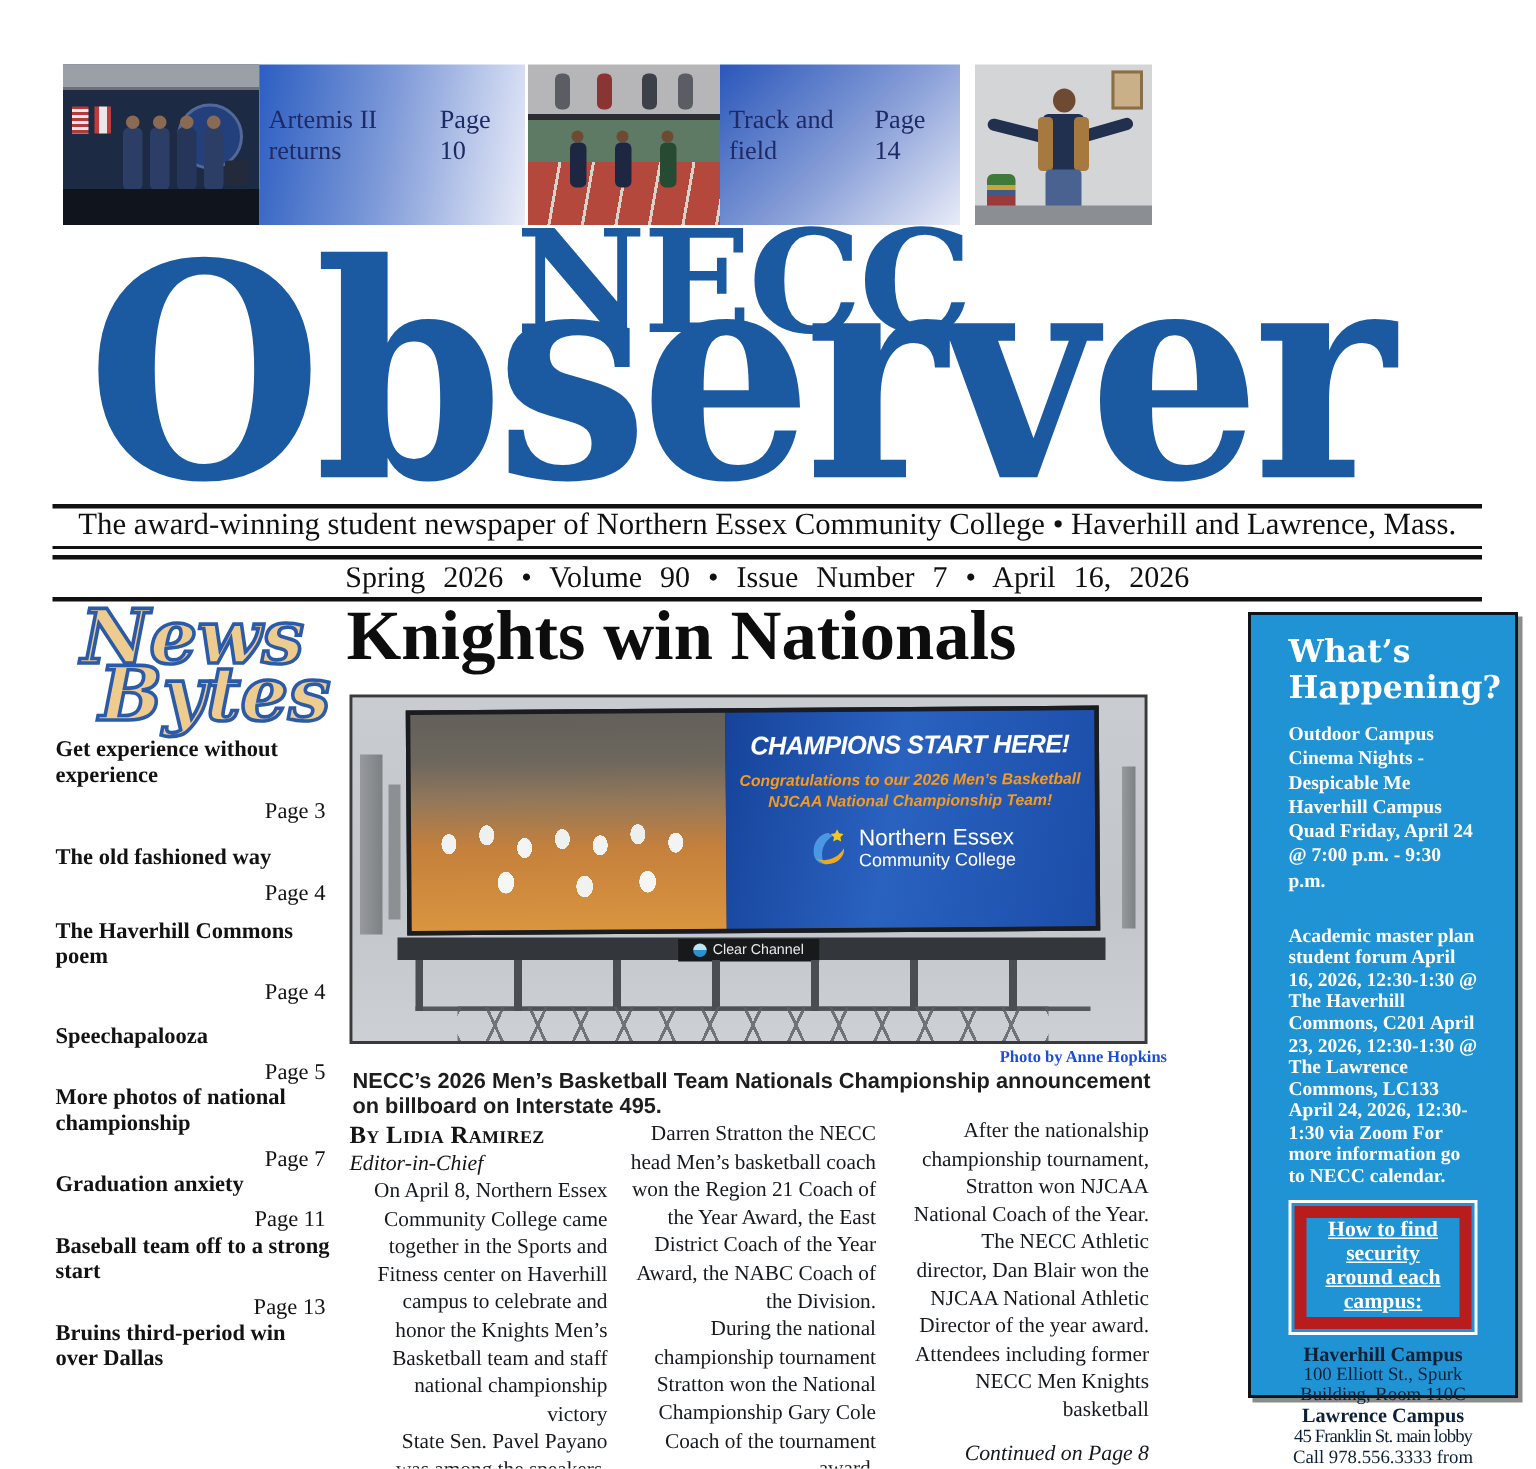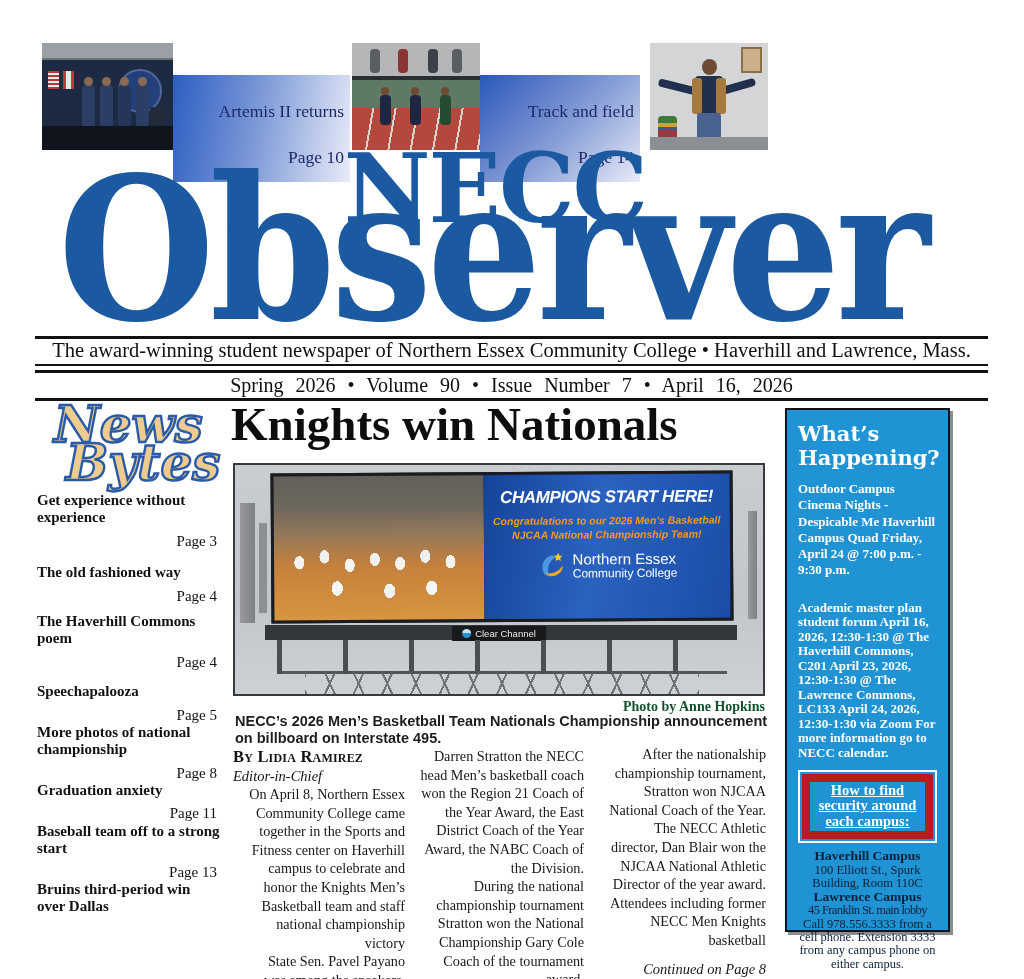--- a/index.html
+++ b/index.html
@@ -1,21 +1,21 @@
 <!DOCTYPE html>
 <html><head>
 <meta charset="utf-8">
 <style>
   html,body{margin:0;padding:0;background:#ffffff;}
   body{width:1024px;height:979px;position:relative;font-family:"Liberation Serif",serif;color:#141414;overflow:hidden;}
   .page{position:absolute;inset:0;background:#fff;}
 
   
   .strip-photo{position:absolute;top:43px;height:107px;overflow:hidden;}
-  .teaser-box{position:absolute;top:43px;height:107px;box-sizing:border-box;display:flex;flex-direction:column;justify-content:space-between;padding:26px 6px 14px;text-align:right;color:#1e2a66;font-size:17.5px;margin-top:32px;}
+  .teaser-box{position:absolute;top:43px;height:107px;box-sizing:border-box;display:flex;flex-direction:row;justify-content:space-between;padding:26px 6px 14px;text-align:left;color:#1e2a66;font-size:17.5px;}
   #box1{left:173px;width:177px;background:linear-gradient(100deg,#2c5ec2 0%,#7e9ad8 48%,#e9ecf8 100%);}
   #box2{left:480px;width:160px;background:linear-gradient(135deg,#2a57ba 0%,#8aa0d8 55%,#e9ecf8 100%);}
   #box3{left:768px;width:192px;background:linear-gradient(135deg,#2a57ba 0%,#8aa0d8 55%,#e9ecf8 100%);}
 
   
   #ph1{left:42px;width:131px;background:#1c2a44;}
   .p1-ceiling{position:absolute;top:0;left:0;right:0;height:15px;background:#9aa0a6;border-bottom:2px solid #6d7277;}
   .p1-nasa{position:absolute;left:76px;top:26px;width:40px;height:40px;border-radius:50%;background:#24407c;border:2px solid #51689a;}
   .p1-flag{position:absolute;top:28px;width:11px;height:18px;}
   .p1-flag.us{left:6px;background:repeating-linear-gradient(180deg,#b23a3a 0 2px,#e8e8e8 2px 4px);}
@@ -102,34 +102,34 @@
   .bb-org-name{font-family:"Liberation Sans",sans-serif;line-height:1.05;}
   .bb-org-name .l1{font-size:15px;}
   .bb-org-name .l2{font-size:12px;}
   .catwalk{position:absolute;left:30px;top:160px;width:472px;height:15px;background:#33363a;}
   .cc-label{position:absolute;left:50%;top:161px;transform:translateX(-50%);background:#17191b;color:#e8eaec;font-family:"Liberation Sans",sans-serif;font-size:9.5px;padding:2px 10px;display:flex;align-items:center;gap:4px;}
   .cc-mark{display:inline-block;width:9px;height:9px;border-radius:50%;background:linear-gradient(180deg,#bfe4f4 0 45%,#2b8fd0 45%);}
   .scaffold{position:absolute;left:42px;top:175px;width:450px;height:34px;
       background:repeating-linear-gradient(90deg,#4a4e52 0 5px,rgba(0,0,0,0) 5px 66px),linear-gradient(#55595e,#55595e) bottom/100% 3px no-repeat;}
   .lattice{position:absolute;left:70px;top:206px;width:394px;height:23px;opacity:.8;
       background:repeating-linear-gradient(65deg,#595d61 0 2px,rgba(0,0,0,0) 2px 26px),repeating-linear-gradient(-65deg,#595d61 0 2px,rgba(0,0,0,0) 2px 26px),linear-gradient(#4c5054,#4c5054) top/100% 2px no-repeat;}
-  .credit{position:absolute;left:233px;top:699px;width:532px;text-align:right;font-weight:bold;font-size:14px;color:#14532d;}
+  .credit{position:absolute;left:246px;top:699px;width:532px;text-align:right;font-weight:bold;font-size:11px;color:#1d4ed8;}
   .caption{position:absolute;left:235px;top:713px;width:537px;font-family:"Liberation Sans",sans-serif;font-weight:bold;font-size:14.5px;line-height:1.18;color:#1d1d1d;}
   .byline{position:absolute;left:233px;top:747px;width:175px;}
   .by{font-weight:bold;font-variant:small-caps;font-size:16.5px;letter-spacing:.2px;}
   .role{font-style:italic;font-size:14.5px;margin-top:1px;}
   .coltext{position:absolute;width:172px;font-size:14.2px;line-height:1.31;text-align:justify;color:#15181c;}
   .coltext p{margin:0;text-indent:15px;text-align:right;}
   #c1{left:233px;top:785px;}
   #c2{left:412px;top:747px;}
   #c3{left:593px;top:745px;width:173px;}
   .continued{text-indent:0 !important;text-align:right;font-style:italic;margin-top:10px !important;font-size:14.5px;}
 
   
-  .sidebar{position:absolute;left:785px;top:408px;width:165px;height:524px;box-sizing:border-box;background:#1f93d4;border:2px solid #101418;box-shadow:3px 3px 0 rgba(45,45,45,.55);padding:12px 11px;color:#fff;}
+  .sidebar{position:absolute;left:832px;top:408px;width:180px;height:524px;box-sizing:border-box;background:#1f93d4;border:2px solid #101418;box-shadow:3px 3px 0 rgba(45,45,45,.55);padding:12px 25px;color:#fff;}
   .sb-title{font-family:"DejaVu Serif",serif;font-weight:bold;font-size:21px;line-height:1.12;}
   .sb-ev{font-weight:bold;font-size:13px;line-height:1.12;}
   .ev1{margin-top:12px;line-height:1.25;}
   .ev2{margin-top:22px;}
   .sec-box{margin-top:9px;border:2px solid #fff;padding:2px;}
   .sec-box-inner{border:8px solid #b91c1c;padding:1px 3px;text-align:center;}
   .sec-head{font-weight:bold;font-size:14.5px;line-height:1.1;text-decoration:underline;display:inline-block;}
   .sec-text{margin-top:6px;text-align:center;color:#0c2038;font-size:12.5px;line-height:1.05;}
   .sec-campus{font-weight:bold;font-size:13.5px;}
   .sec-cond{letter-spacing:-0.6px;}
@@ -215,21 +215,21 @@
     <div class="nb-item i3">
       <div class="nb-t">The Haverhill Commons poem</div>
       <div class="nb-p">Page 4</div>
     </div>
     <div class="nb-item i4">
       <div class="nb-t">Speechapalooza</div>
       <div class="nb-p">Page 5</div>
     </div>
     <div class="nb-item i5">
       <div class="nb-t">More photos of national championship</div>
-      <div class="nb-p">Page 8</div>
+      <div class="nb-p">Page 7</div>
     </div>
     <div class="nb-item i6">
       <div class="nb-t">Graduation anxiety</div>
       <div class="nb-p">Page 11</div>
     </div>
     <div class="nb-item i7">
       <div class="nb-t">Baseball team off to a strong start</div>
       <div class="nb-p">Page 13</div>
     </div>
     <div class="nb-item i8">

